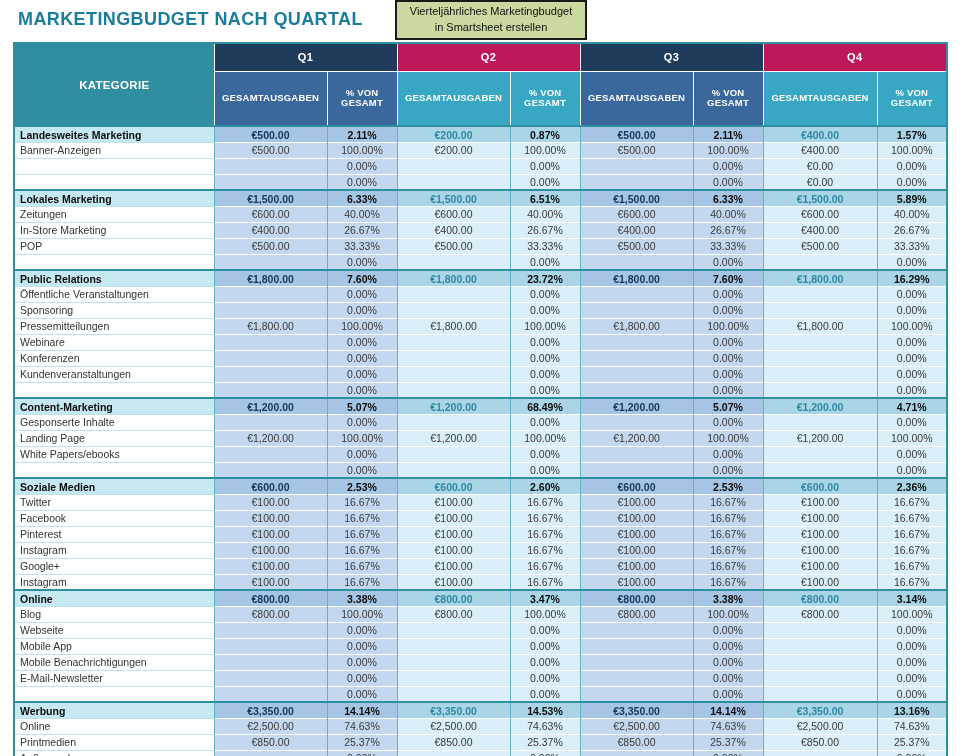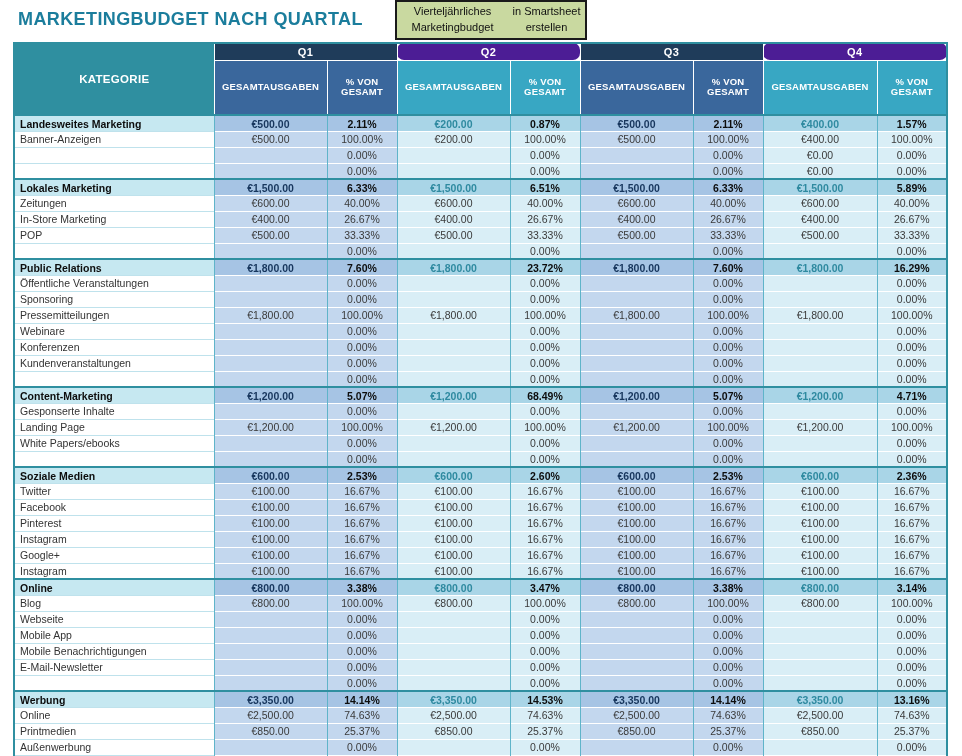--- a/index.html
+++ b/index.html
@@ -14,40 +14,40 @@
   .page-title {
     position: absolute; left: 18px; top: 9px;
     font-size: 18px; font-weight: bold; letter-spacing: 0.4px;
     color: #1b7d9c;
   }
   .cta-button {
     position: absolute; left: 395px; top: 0px;
     width: 192px; height: 40px;
     background: #c9d9a0;
     border: 2px solid #1a1a1a;
-    display: flex; flex-direction: row; align-items: center; justify-content: center;
+    display: flex; flex-direction: column; align-items: center; justify-content: center;
     font-size: 11px; color: #111; line-height: 1.45; text-align: center;
     cursor: pointer;
   }
   table.budget {
     position: absolute; left: 13px; top: 42px;
     width: 933px;
     border-collapse: collapse; table-layout: fixed;
     font-size: 10.5px; color: #3a3a3a;
   }
   table.budget { border: 2px solid #2f8fa0; }
   th, td { overflow: hidden; white-space: nowrap; }
   
   th { color: #fff; font-weight: bold; border: 1px solid #fff; }
   th.kat-head {
     background: #2f8fa0; font-size: 11.5px; letter-spacing: 0.3px; margin-top: 32px;
   }
-  th.q-head   { height: 17px; font-size: 11px; letter-spacing: 0.5px; }
+  th.q-head   { height: 28px; font-size: 11px; letter-spacing: 0.5px; }
   th.q13      { background: #1f3c5a; }
-  th.q24      { background: #4c1d95; border-radius: 7px; }
+  th.q24      { background: #be185d; }
   th.sub-head { height: 29px; font-size: 9.5px; letter-spacing: 0.2px; white-space: normal; line-height: 1.15; padding: 16px 2px; }
   th.s13      { background: #3a679c; }
   th.s24      { background: #38a7c3; }
   
   tr.body-row td { height: 16px; }
   td.cat {
     text-align: left; padding-left: 5px; background: #fff;
     border-right: 1px solid #5fb4c9; border-top: 1px solid #bfe2ec;
     color: #333;
     margin-top: 28px;

